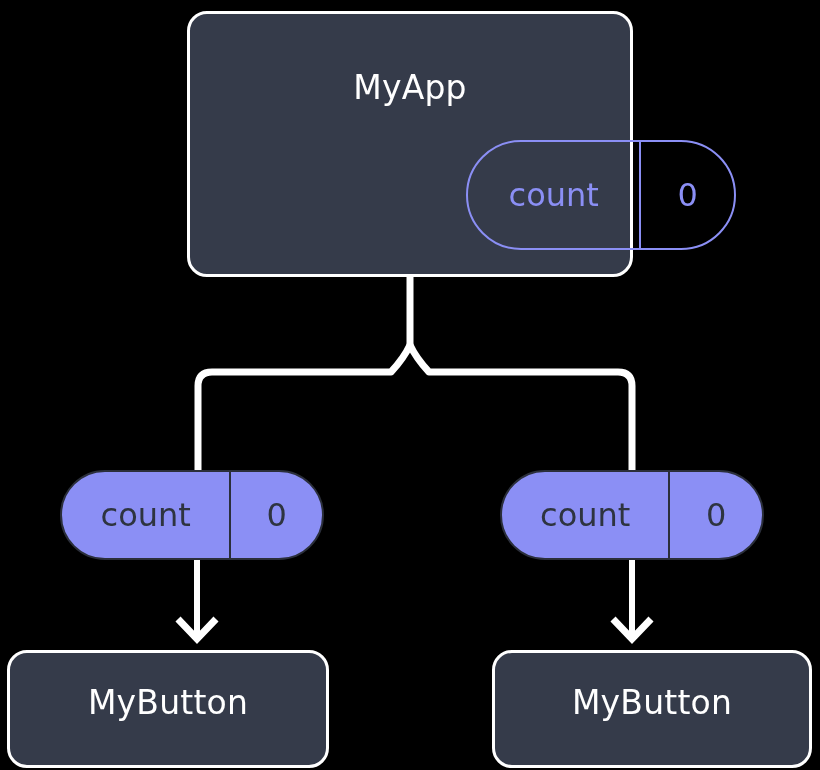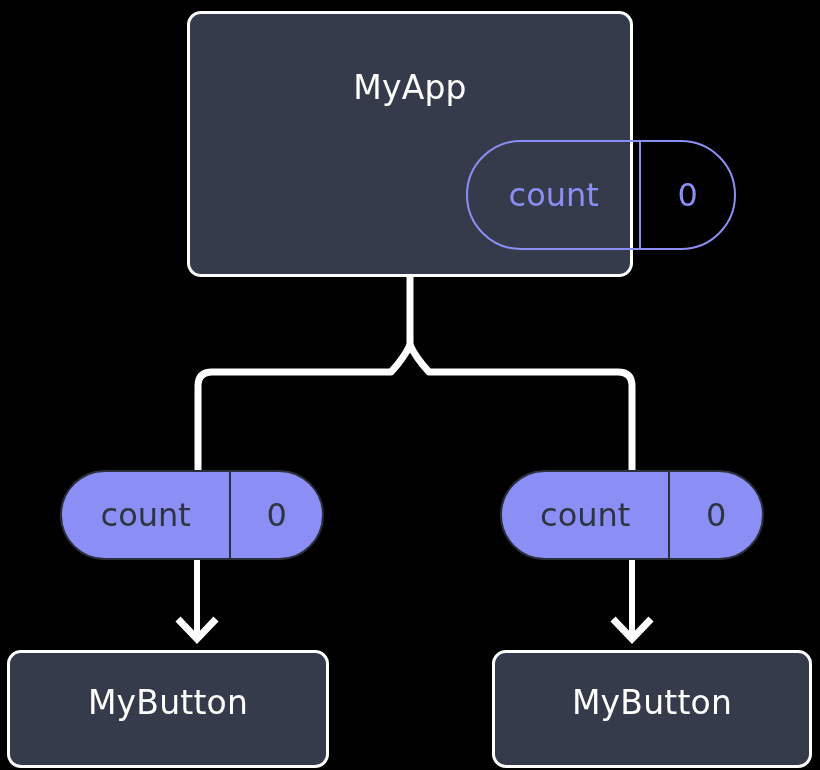--- a/index.html
+++ b/index.html
@@ -24,21 +24,21 @@
     height: 770px;
     pointer-events: none;
   }
 
   
   .comp-box {
     position: absolute;
     box-sizing: border-box;
     background: #353b4a;
     border: 3px solid #ffffff;
-    border-radius: 14px;
+    border-radius: 20px;
     z-index: 3;
   }
   .comp-title {
     position: absolute;
     left: 0;
     right: 0;
     text-align: center;
     color: #ffffff;
     font-size: 33px;
     font-weight: 400;

